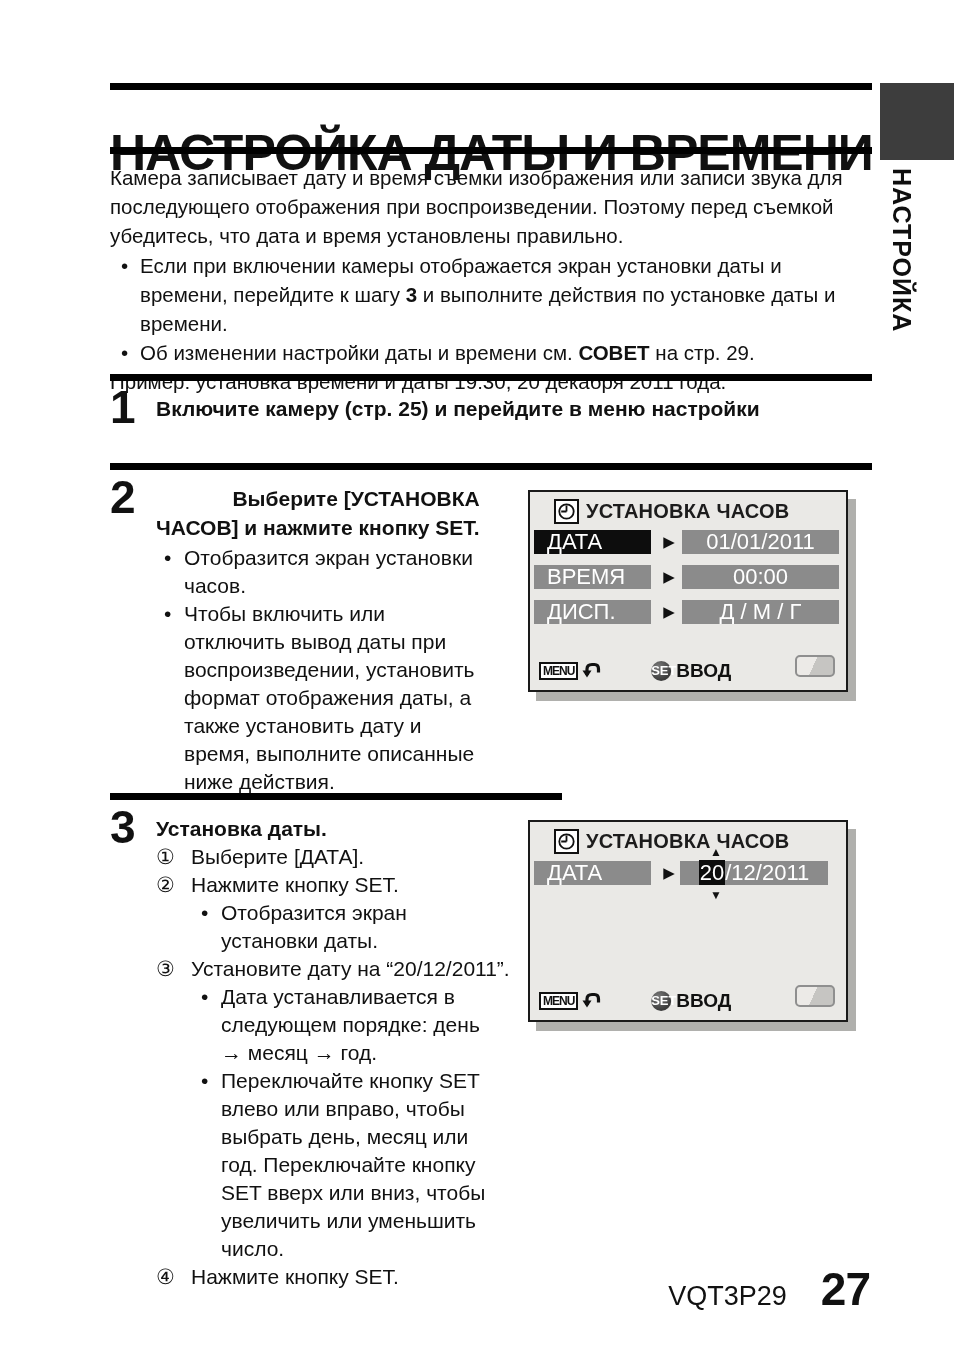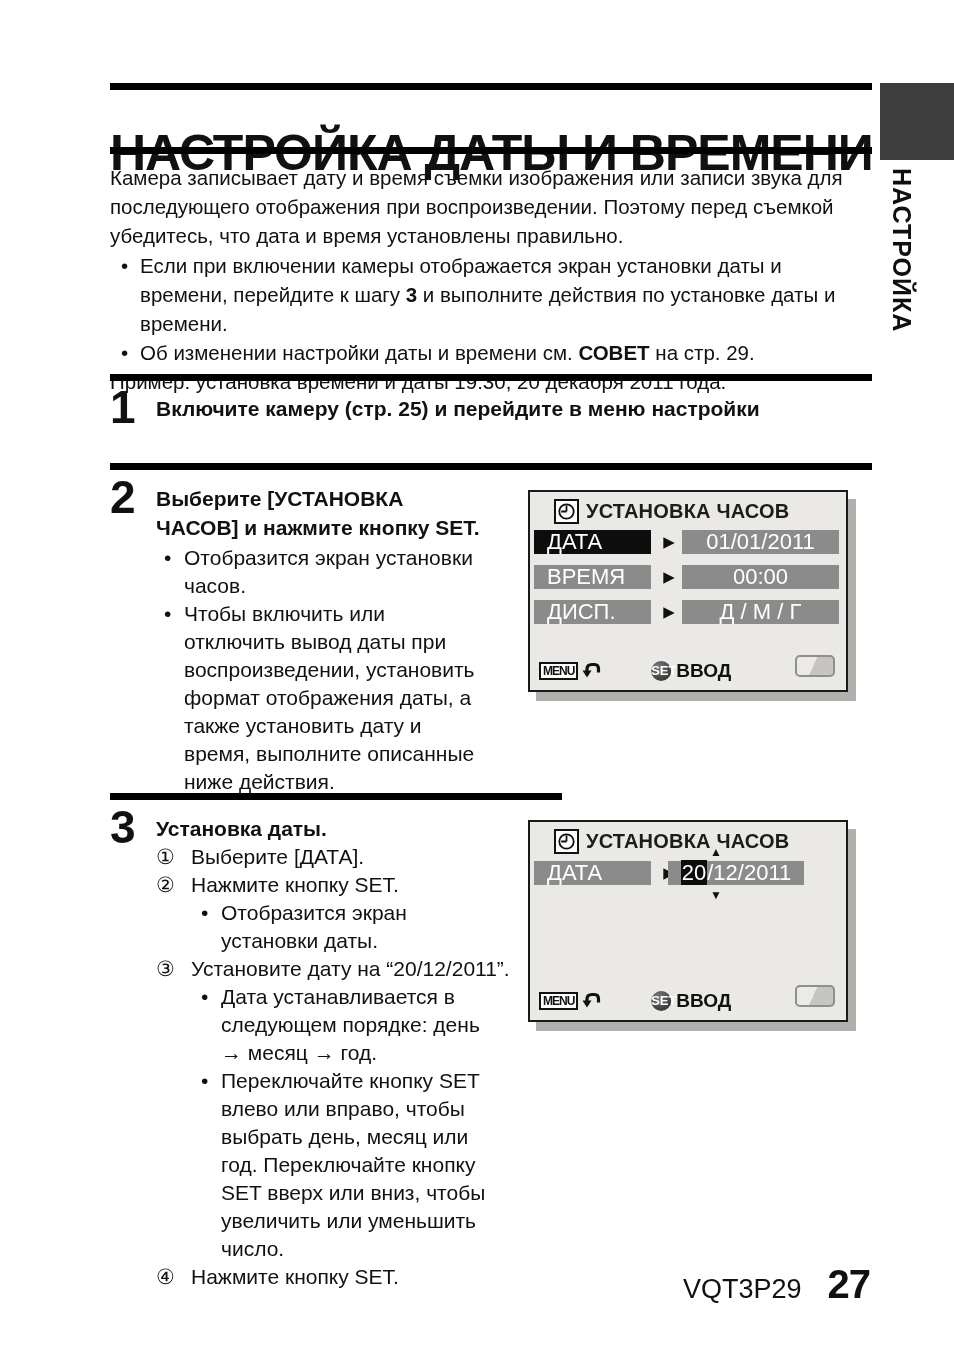--- a/index.html
+++ b/index.html
@@ -32,21 +32,21 @@
   .intro .bullets { margin-top:1px; }
   .b { position:relative; padding-left:30px; }
   .b::before { content:"•"; position:absolute; left:11px; }
   .example { margin-top:14px; }
 
   
   .step { position:absolute; left:110px; display:flex; }
   .step-num { font-size:46px; font-weight:700; width:46px; line-height:42px; flex:0 0 46px; }
   .step-body { font-size:21px; line-height:28px; padding-top:8px; }
   .step-heading { font-weight:700; line-height:29px; }
-  .step-heading .hl { display:block; white-space:nowrap; }
+  .step-heading .hl { display:block; white-space:nowrap;text-align:right; }
   .step2-bullets { margin-top:2px; }
   .step2-bullets .b { width:292px; padding-left:28px; }
   .step2-bullets .b::before { left:8px; }
 
   .itm { display:flex; }
   .mk { width:35px; flex:0 0 35px; font-size:21px; }
   .itxt { width:338px; }
   .sb { position:relative; padding-left:30px; width:272px; }
   .sb::before { content:"•"; position:absolute; left:10px; }
 
@@ -58,21 +58,21 @@
   }
   .scr-header { position:absolute; left:24px; top:7px; display:flex; align-items:center; }
   .clock-box { width:25px; height:25px; background:#fff; border:2px solid #111; box-sizing:border-box; display:block; }
   .scr-title { margin-left:7px; font-size:20px; font-weight:700; color:#1c1c1c; letter-spacing:0.2px; white-space:nowrap;text-align:center; }
 
   .bar { position:absolute; height:24px; line-height:24px; color:#fff; font-weight:400; font-size:22px; box-sizing:border-box; }
   .bar.label { left:4px; width:117px; background:#8b8b8b; padding-left:13px; }
   .bar.label.selected { background:#0d0d0d; }
   .bar.value { background:#8b8b8b; text-align:center; }
   .s1 .bar.value { left:152px; width:157px; }
-  .s2 .bar.value { left:138px; width:136px;text-align:center; }
+  .s2 .bar.value { left:150px; width:148px;text-align:center; }
   .row-arrow { position:absolute; left:129px; width:20px; text-align:center; font-size:15px; color:#111; height:24px; line-height:24px; }
 
   .updn { position:absolute; font-size:12px; color:#111; width:20px; text-align:center; line-height:12px; }
 
   .scr-footer { position:absolute; left:9px; right:9px; bottom:8px; height:24px; }
   .fgrp-left { position:absolute; left:0; bottom:0; display:flex; align-items:center; }
   .fgrp-center { position:absolute; left:50%; transform:translateX(-46%); bottom:0; display:flex; align-items:center; }
   .fgrp-right { position:absolute; right:2px; bottom:1px; }
   .menu-box {
     display:inline-block; border:2px solid #111; background:#fff; color:#111;
@@ -87,21 +87,21 @@
   .enter-label { margin-left:5px; font-size:19px; font-weight:700; color:#111; }
   .battery {
     display:inline-block; width:40px; height:22px; border:2px solid #8f8f8f; border-radius:5px;
     background:linear-gradient(115deg, #eceae7 0 46%, #c6c5c2 46% 100%);
     box-sizing:border-box;
   }
 
   
   .footer { position:absolute; right:84px; top:1262px; display:flex; align-items:baseline; }
   .footer-code { font-size:27px; color:#111; }
-  .footer-page { font-size:40px; font-weight:700; margin-left:26px; letter-spacing:-1px; }
+  .footer-page { font-size:46px; font-weight:700; margin-left:34px; letter-spacing:-1px; }
 </style>
 </head>
 <body>
 
 <div class="hrule" style="left:110px; top:83px; width:762px;"></div>
 <h1 class="page-title">НАСТРОЙКА ДАТЫ И ВРЕМЕНИ</h1>
 <div class="hrule" style="left:110px; top:147px; width:762px;"></div>
 
 <div class="side-tab"></div>
 <div class="side-label">НАСТРОЙКА</div>

